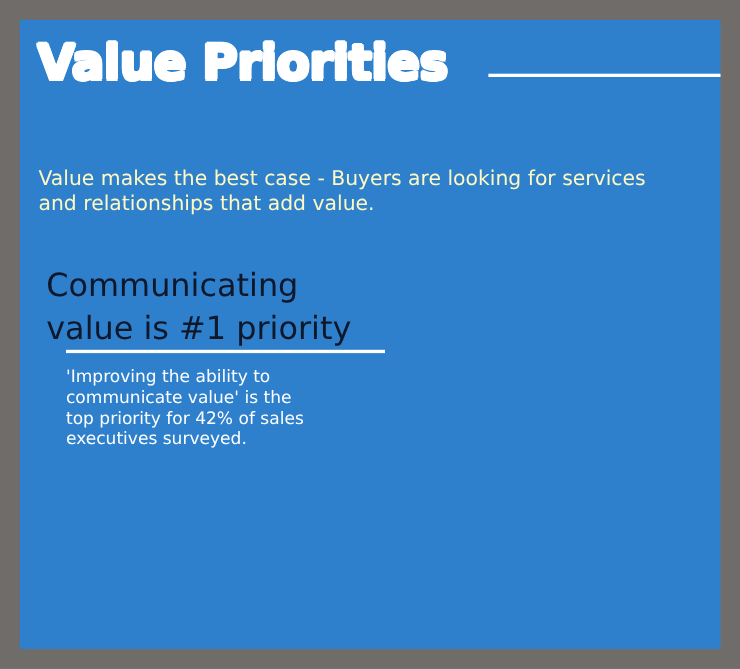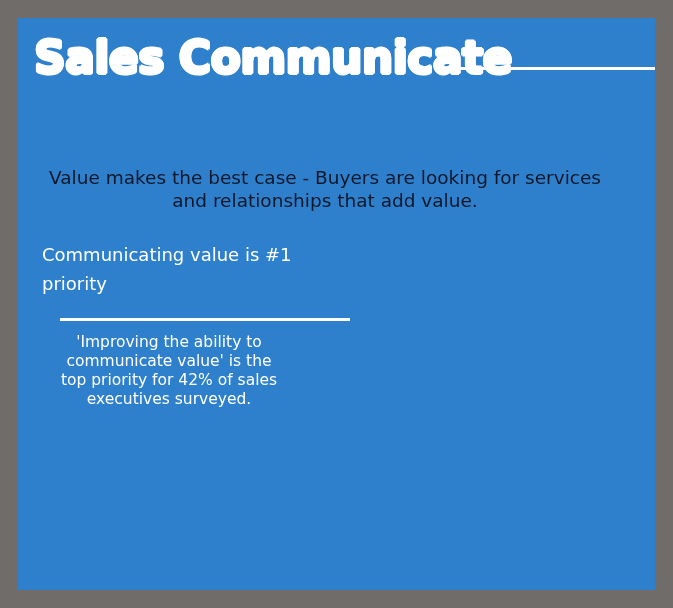--- a/index.html
+++ b/index.html
@@ -68,46 +68,45 @@
     color: #ffffff;
     font-family: "DejaVu Sans", sans-serif;
     font-weight: 400;
     font-size: 29px;
     line-height: 36px;
     white-space: nowrap;
   }
   .intro {
     position: absolute;
     left: 17px;
-    top: 148px;
+    top: 133px;
     width: 580px;
     margin: 0;
-    color: #0f172a;
+    color: #fef9c3;
     font-family: "DejaVu Sans", sans-serif;
     font-weight: 400;
     font-size: 18.5px;
     line-height: 23px;
-    text-align: center;
   }
 
   
   .stat-block {
     position: absolute;
     left: 24px;
     top: 222px;
     width: 300px;
     z-index: 3;
   }
   .stat-heading {
     margin: 0;
-    color: #ffffff;
+    color: #0f172a;
     font-family: "DejaVu Sans", sans-serif;
     font-weight: 400;
-    font-size: 18px;
-    line-height: 29px;
+    font-size: 29px;
+    line-height: 39px;
   }
   .stat-rule {
     position: absolute;
     left: 18px;
     top: 78px;
     width: 290px;
     height: 3px;
     background: #ffffff;
     z-index: 5;
   }
@@ -115,21 +114,20 @@
     position: absolute;
     left: 18px;
     top: 93px;
     width: 218px;
     margin: 0;
     color: #ffffff;
     font-family: "DejaVu Sans", sans-serif;
     font-weight: 400;
     font-size: 15.5px;
     line-height: 19px;
-    text-align: center;
   }
 
   
   .donut-wrap {
     position: absolute;
     left: 243px;
     top: 232px;
     width: 338px;
     height: 338px;
     z-index: 2;
@@ -144,21 +142,21 @@
     font-size: 34px;
     fill: #ffffff;
   }
 </style>
 </head>
 <body>
 
 <div id="infographic">
 
   <div class="title-row">
-    <h1 class="main-title">Sales Communicate</h1>
+    <h1 class="main-title">Value Priorities</h1>
     <div class="title-rule"></div>
   </div>
 
   <p class="intro">Value makes the best case - Buyers are looking for services and relationships that add value.</p>
 
   <div class="stat-block">
     <h3 class="stat-heading">Communicating value is #1 priority</h3>
     <div class="stat-rule"></div>
     <p class="stat-body">'Improving the ability to communicate value' is the top priority for 42% of sales executives surveyed.</p>
   </div>

